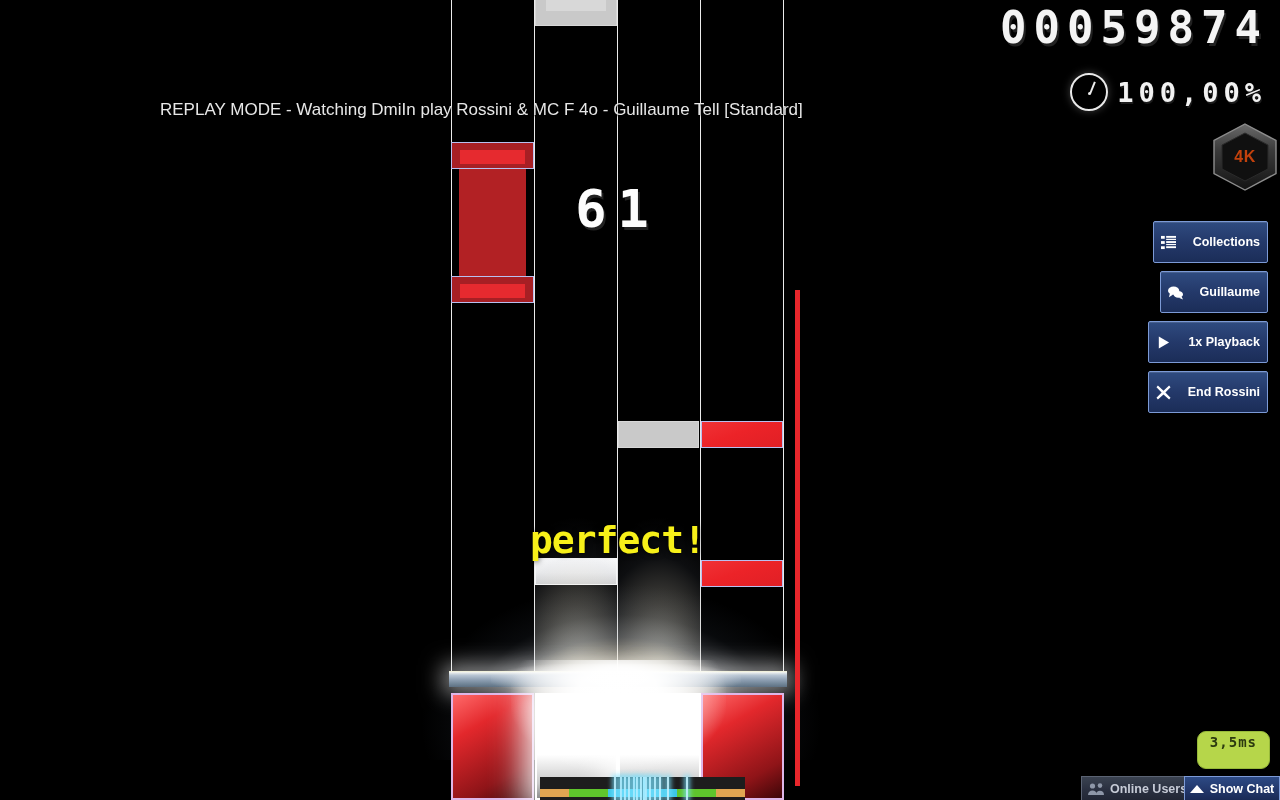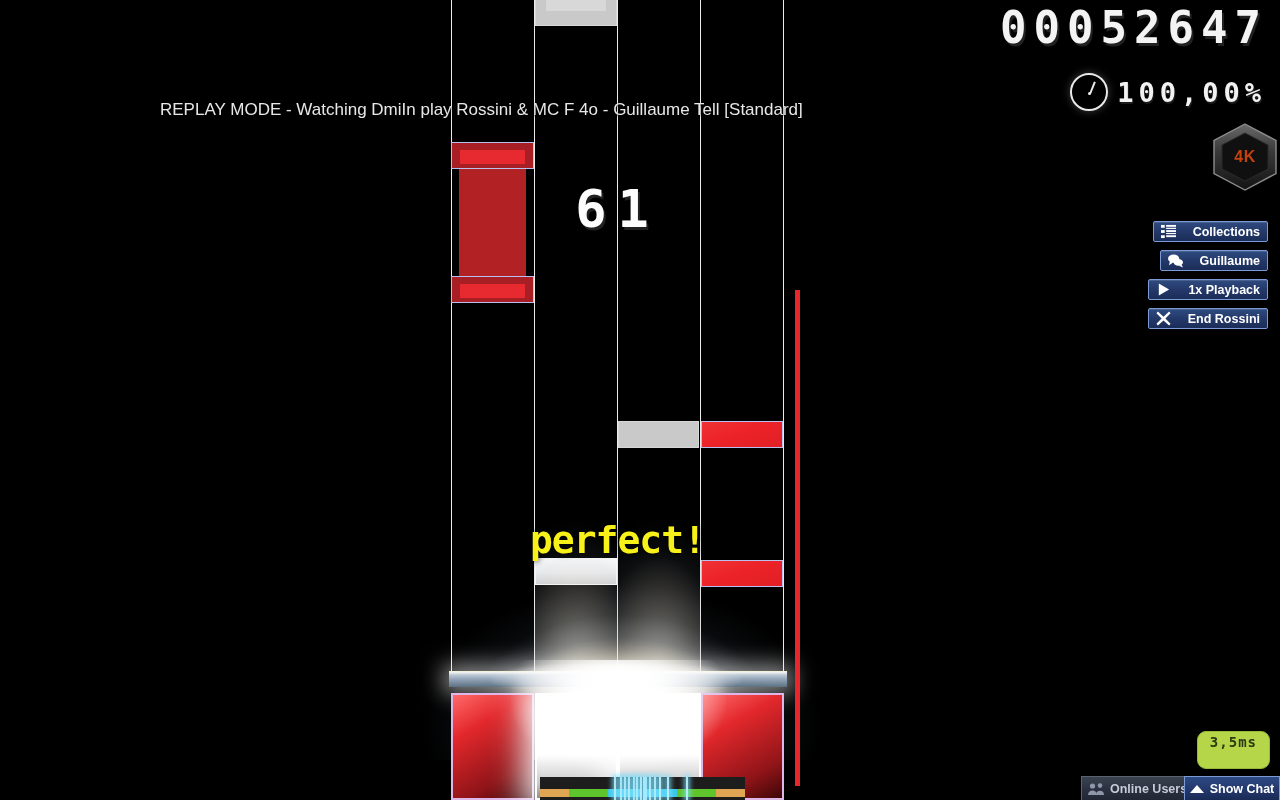--- a/index.html
+++ b/index.html
@@ -171,21 +171,21 @@
     color:#c2410c; letter-spacing:.5px;
   }
 
   
   #sidebuttons {
     position:absolute; right:12px; top:221px; width:94px;
     display:flex; flex-direction:column; gap:8px; align-items:flex-end;
   }
   .sbtn {
     display:flex; align-items:center; gap:16px;
-    height:21px; padding:0 7px;
+    height:42px; padding:0 7px;
     background:linear-gradient(180deg,#2f4b80 0%,#24396a 50%,#1b2d58 100%);
     border:1px solid #7c9ad6; border-radius:2px;
     color:#ffffff; font-size:12.5px; font-weight:700;
     font-family:"Liberation Sans", sans-serif;
     white-space:nowrap; cursor:pointer;
     box-shadow:inset 0 1px 0 rgba(255,255,255,.12);
   }
   .sbtn .ic { display:inline-flex; align-items:center; width:16px; height:16px; }
   .sbtn svg { width:15px; height:15px; fill:#ffffff; }
 
@@ -295,21 +295,21 @@
       <div class="tick" style="left: 71%; background: rgba(190, 240, 255, 0.95); box-shadow: rgba(120, 225, 255, 0.75) 0px 0px 5px 2px;"></div>
     </div>
 </div>
 
 <div id="lifebar-track">
   <div id="lifebar-fill" style="height: 496px;"></div>
 </div>
 
 <div id="replaytext">REPLAY MODE - Watching DmiIn play Rossini &amp; MC F 4o - Guillaume Tell [Standard]</div>
 
-<div id="score">00052647</div>
+<div id="score">00059874</div>
 <div id="acc-row">
   <div id="acc-clock"></div>
   <div id="acc-text">100,00%</div>
 </div>
 
 <div id="mods">
   <div id="hexmod">
     <svg width="70" height="70" viewBox="0 0 70 70">
       <defs>
         <linearGradient id="hg" x1="0" y1="0" x2="0" y2="1">

